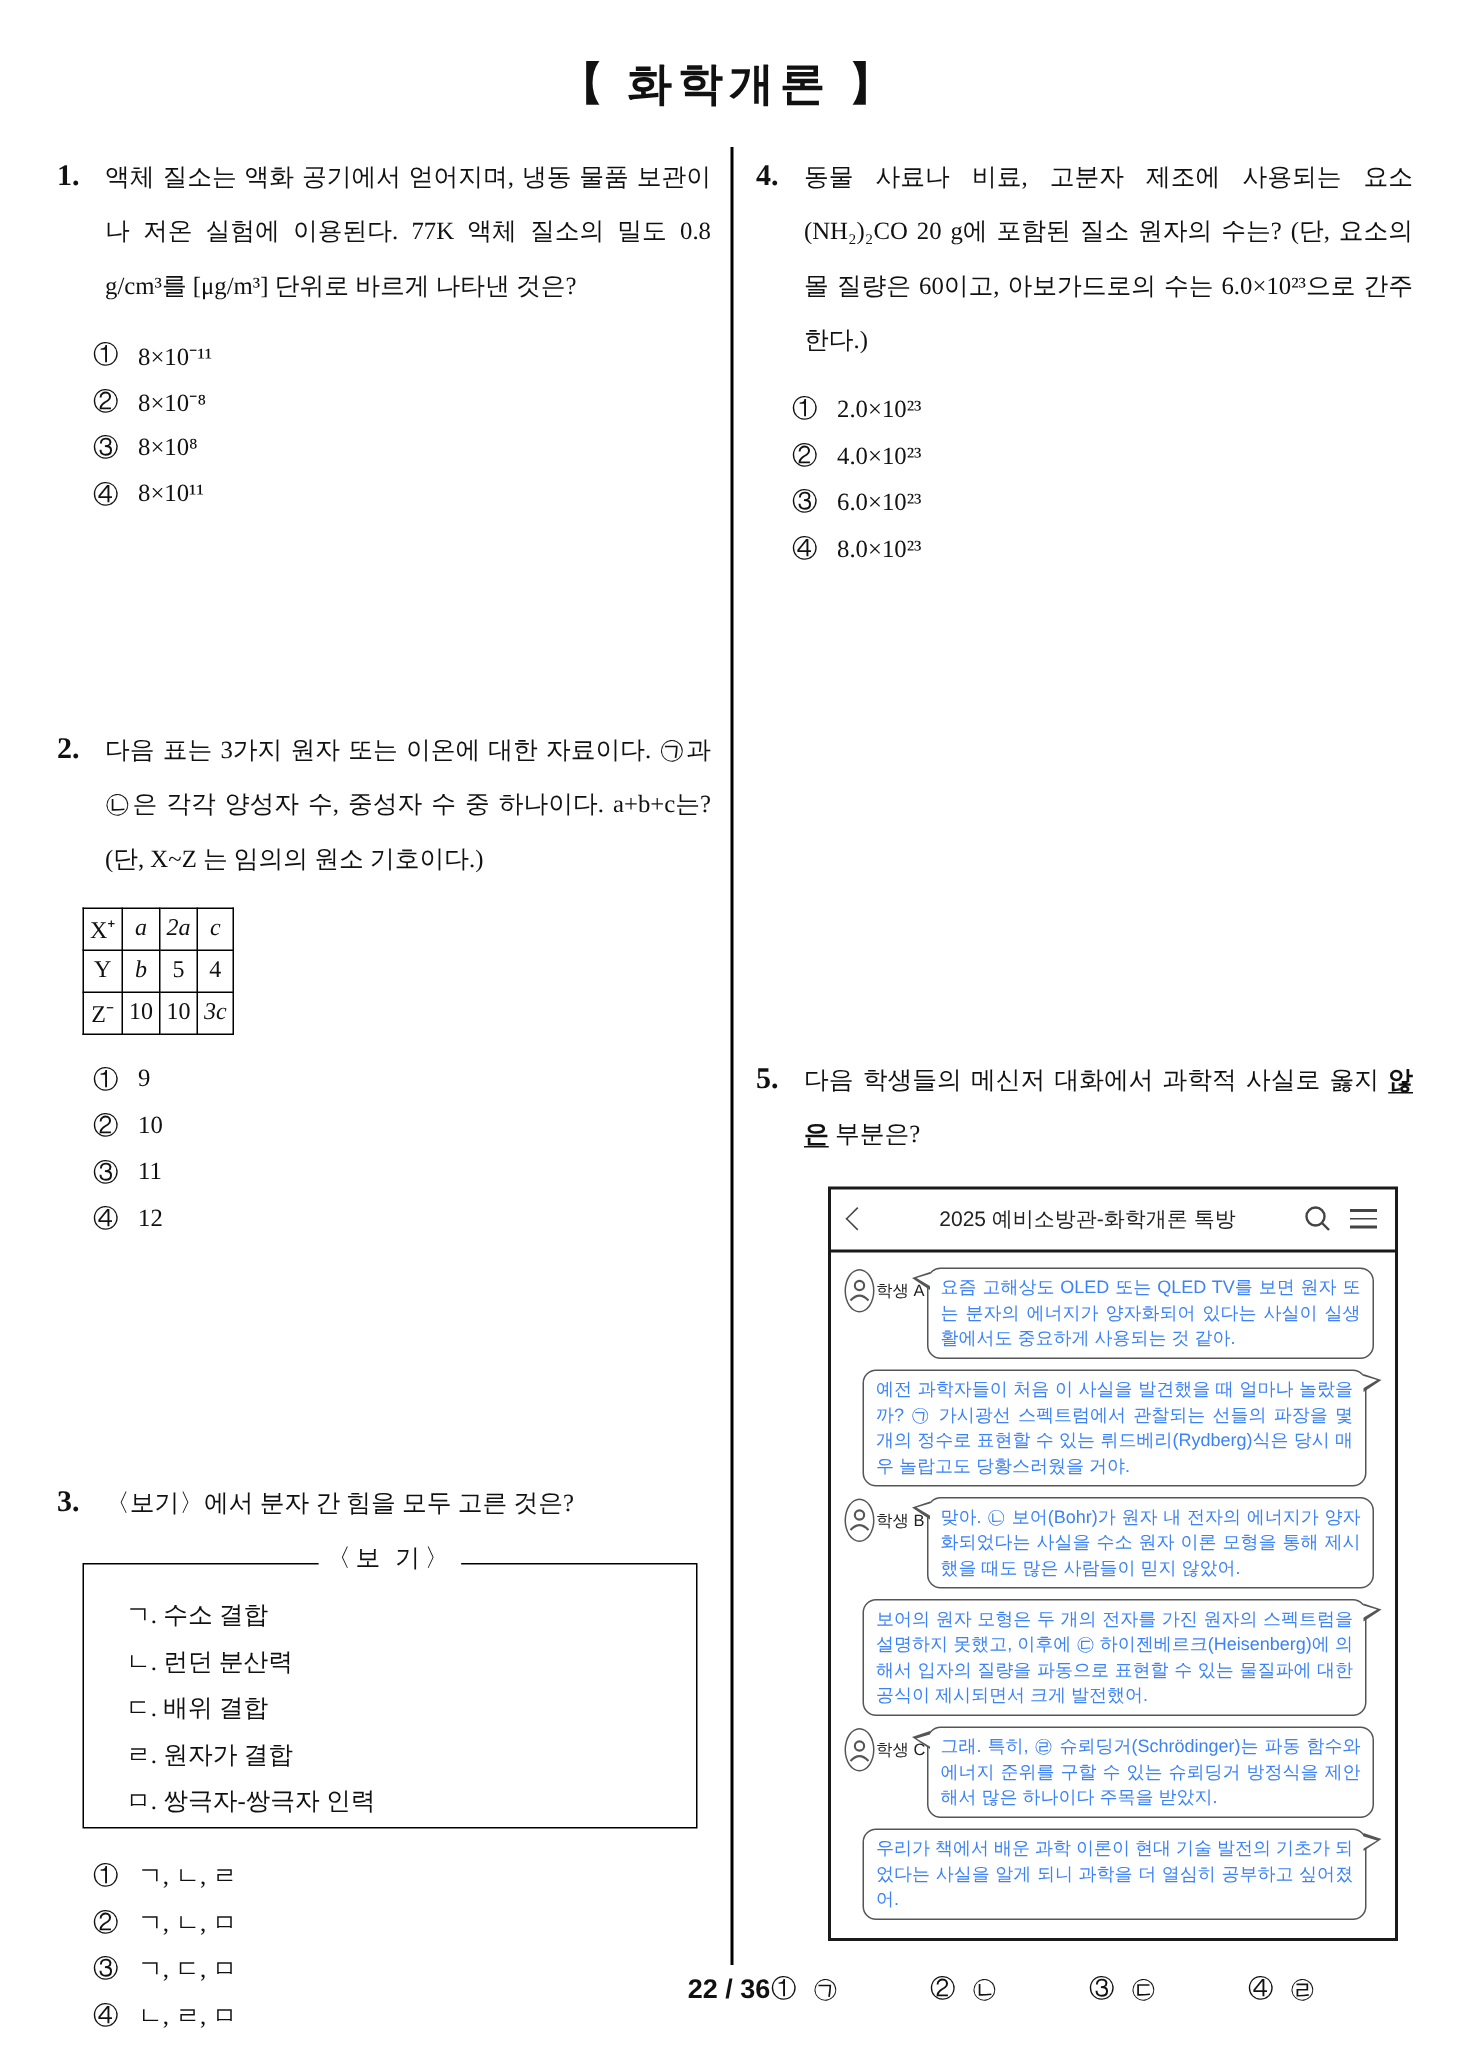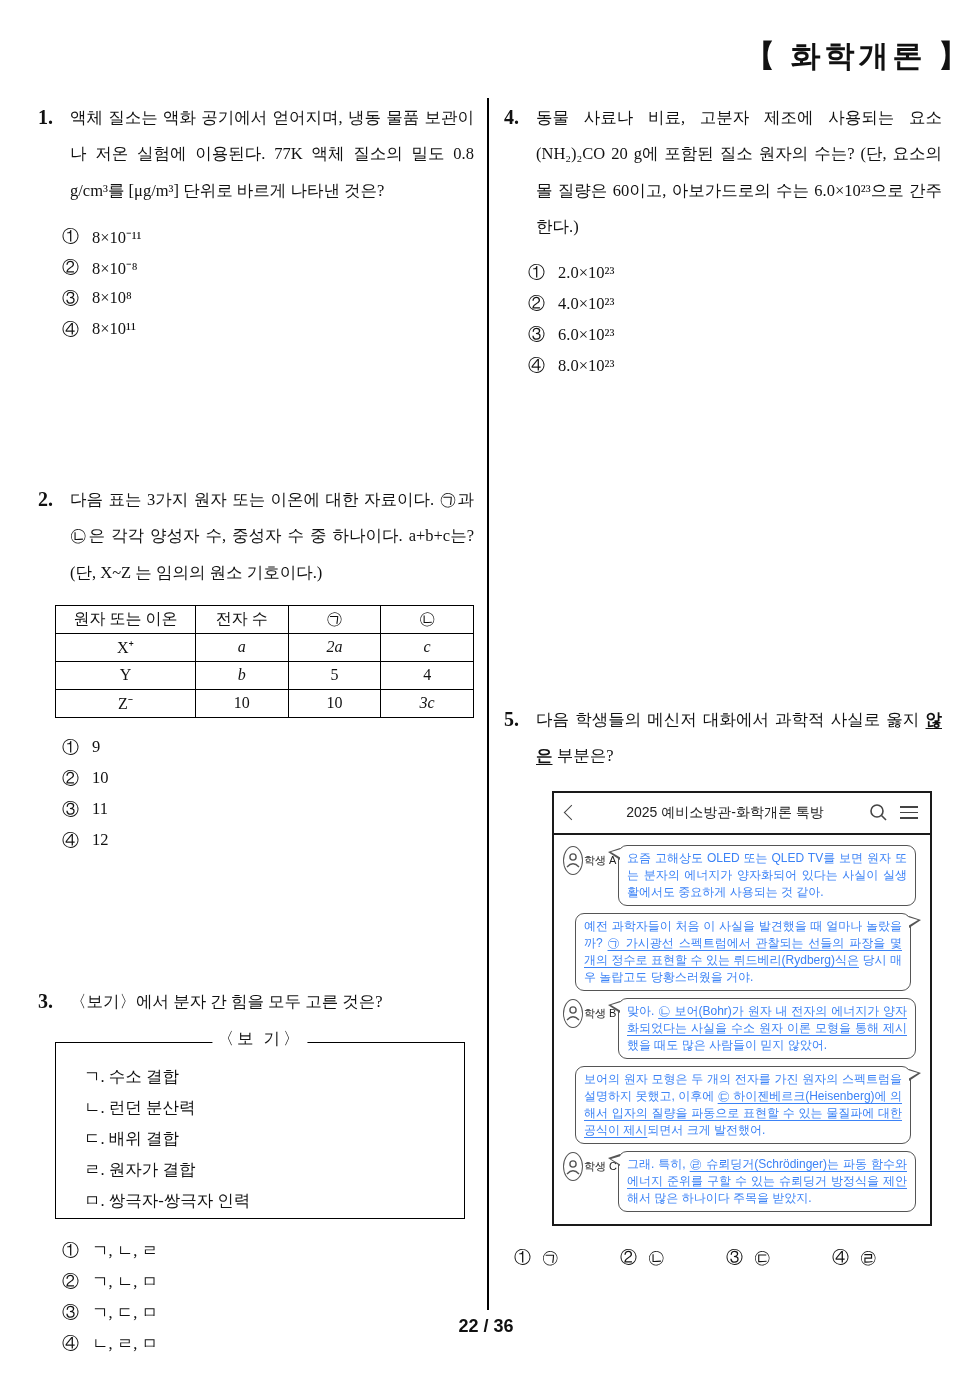--- a/index.html
+++ b/index.html
@@ -2,21 +2,21 @@
 <html lang="ko"><head>
 <meta charset="utf-8">
 <style>
   html,body{margin:0;padding:0;}
   body{
     width:972px;height:1376px;position:relative;background:#ffffff;color:#111;
     font-family:"Liberation Serif", serif;
     -webkit-font-smoothing:antialiased;
   }
   .page-title{
-    position:absolute;top:36px;left:0;width:972px;text-align:right;
+    position:absolute;top:36px;left:0;width:972px;text-align:center;
     font-size:30px;font-weight:bold;letter-spacing:4px;
   }
   .col-divider{position:absolute;left:487px;top:98px;width:1.5px;height:1212px;background:#000;}
   .page-footer{
     position:absolute;top:1316px;left:0;width:972px;text-align:center;
     font-family:"Liberation Sans", sans-serif;font-weight:bold;font-size:18px;
   }
   .qblock{position:absolute;}
   #q1{left:38px;top:100px;width:436px;}
   #q2{left:38px;top:482px;width:436px;}
@@ -78,21 +78,21 @@
     position:relative;border:1.2px solid #555;border-radius:9px;background:#fff;
     padding:4px 8px;font-size:12px;line-height:1.42;color:#3b82f6;text-align:justify;box-sizing:border-box;
   }
   .msg-row.left .bubble{max-width:298px;margin-left:11px;}
   .msg-row.right .bubble{max-width:336px;margin-right:10px;}
   .bubble::before,.bubble::after{content:"";position:absolute;width:0;height:0;}
   .msg-row.left .bubble::before{top:2px;left:-11px;border-top:4px solid transparent;border-bottom:8px solid transparent;border-right:12px solid #555;}
   .msg-row.left .bubble::after{top:3.5px;left:-8px;border-top:3px solid transparent;border-bottom:6px solid transparent;border-right:10px solid #fff;}
   .msg-row.right .bubble::before{top:2px;right:-11px;border-top:4px solid transparent;border-bottom:8px solid transparent;border-left:12px solid #555;}
   .msg-row.right .bubble::after{top:3.5px;right:-8px;border-top:3px solid transparent;border-bottom:6px solid transparent;border-left:10px solid #fff;}
-  .useg{text-decoration:underline;text-underline-offset:2.5px;}
+  .useg{text-underline-offset:2.5px;}
   
   .opts-h{display:flex;margin:20px 0 0 10px;}
   .opt-h{display:flex;align-items:center;width:106px;font-size:16.5px;}
   .opt-h .marker{width:28px;flex:0 0 28px;font-size:17px;}
 </style>
 </head>
 <body>
 
 <div class="page-title">【 화학개론 】</div>
 <div class="col-divider"></div>
@@ -122,26 +122,20 @@
   </div>
 </div>
 
 <div class="qblock" id="q2">
   <div class="q-flex">
     <div class="qnum">2.</div>
     <div class="qtext">다음 표는 3가지 원자 또는 이온에 대한 자료이다. ㉠과 ㉡은 각각 양성자 수, 중성자 수 중 하나이다. a+b+c는? (단, X~Z 는 임의의 원소 기호이다.)</div>
   </div>
   <table class="data-table">
     <tbody>
-      <tr>
-        <th class="c0">원자 또는 이온</th>
-        <th class="c1">전자 수</th>
-        <th class="c2">㉠</th>
-        <th class="c3">㉡</th>
-      </tr>
       <tr>
         <td>X⁺</td>
         <td class="var">a</td>
         <td class="var">2a</td>
         <td class="var">c</td>
       </tr>
       <tr>
         <td>Y</td>
         <td class="var">b</td>
         <td>5</td>
@@ -297,20 +291,23 @@
             <svg width="18" height="18" viewBox="0 0 18 18">
                 <circle cx="9" cy="6" r="3.1" fill="none" stroke="#555" stroke-width="1.4"></circle>
                 <path d="M 3 16 Q 9 9.5 15 16" fill="none" stroke="#555" stroke-width="1.4"></path>
               </svg>
           </div>
           <div class="avatar-label">학생 C</div>
         </div>
         <div class="bubble"><span>그래. 특히, </span><span class="useg">㉣ 슈뢰딩거(Schrödinger)는 파동 함수와 에너지 준위를 구할 수 있는 슈뢰딩거 방정식을 제안</span><span>해서 많은 하나이다 주목을 받았지.</span></div>
       </div>
 
+      <div class="msg-row right">
+        <div class="bubble"><span>우리가 책에서 배운 과학 이론이 현대 기술 발전의 기초가 되었다는 사실을 알게 되니 과학을 더 열심히 공부하고 싶어졌어.</span></div>
+      </div>
 
     </div>
   </div>
 
   <div class="opts-h">
     <div class="opt-h">
         <span class="marker">①</span>
         <span>㉠</span>
       </div>
     <div class="opt-h">

